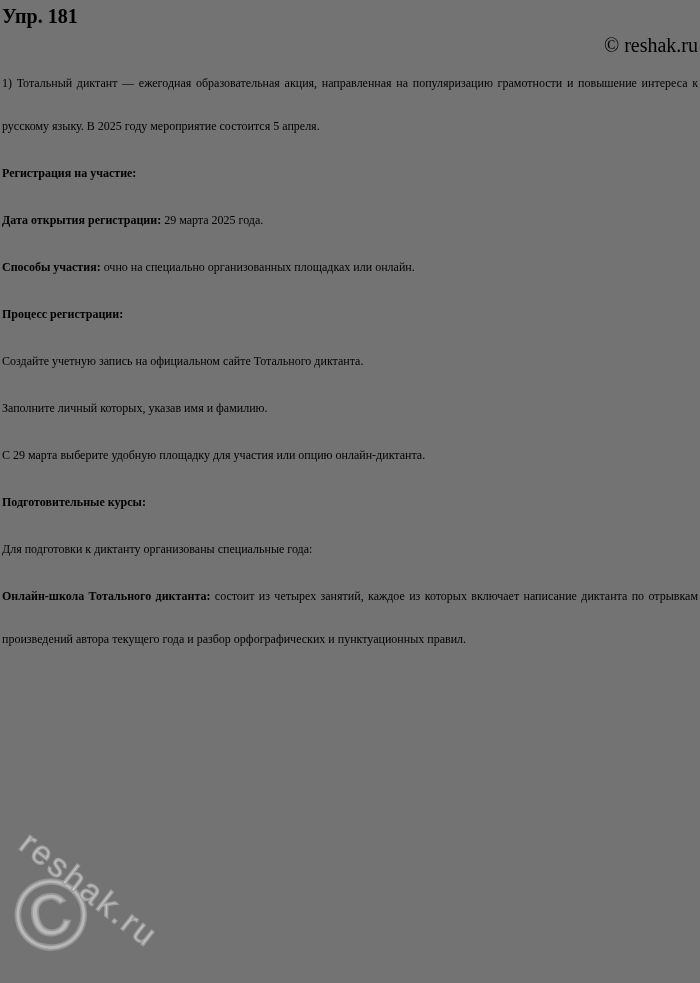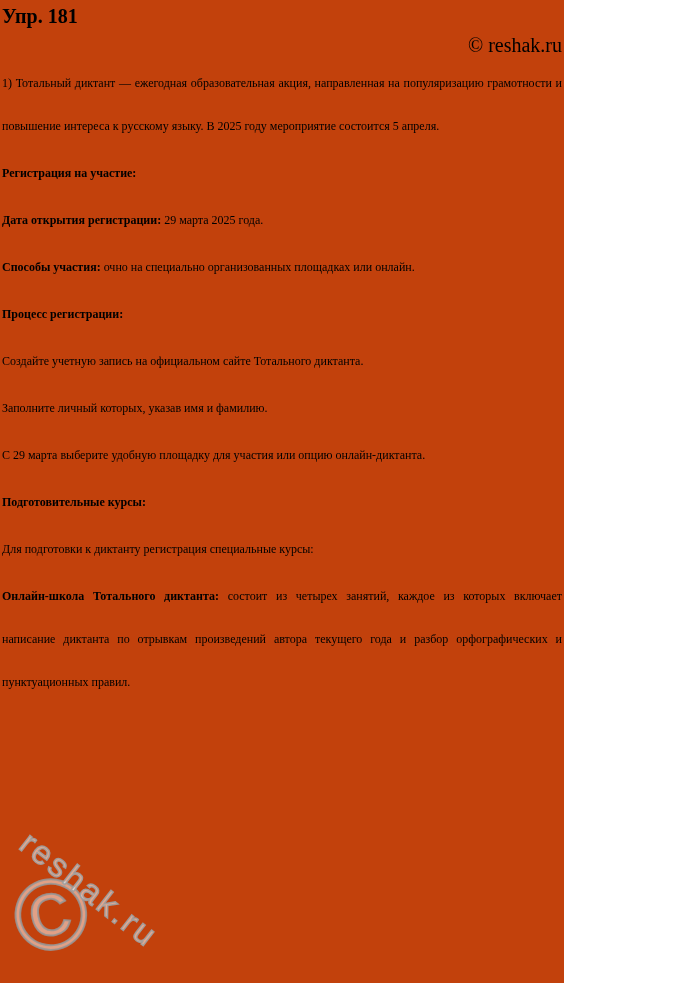--- a/index.html
+++ b/index.html
@@ -1,22 +1,22 @@
 <!DOCTYPE html>
 <html><head>
 <meta charset="utf-8">
 <style>
   * { box-sizing: border-box; }
   html, body { margin: 0; padding: 0; background: #ffffff; }
   .page {
     position: relative;
-    width: 564px;
+    width: 700px;
     height: 983px;
     overflow: hidden;
-    background: #c2410c;
+    background: #737373;
     color: #000000;
     padding: 4px 2px 0 2px;
     font-family: "Liberation Serif", serif;
   }
   .header-row {
     display: flex;
     justify-content: space-between;
     align-items: flex-start;
     font-size: 20px;
     line-height: 25px;
@@ -86,21 +86,21 @@
 
   <p class="para"><span class="lead"></span><span>Создайте учетную запись на официальном сайте Тотального диктанта.</span></p>
 
 
   <p class="para"><span class="lead"></span><span>Заполните личный которых, указав имя и фамилию.</span></p>
 
   <p class="para"><span class="lead"></span><span>С 29 марта выберите удобную площадку для участия или опцию онлайн-диктанта.</span></p>
 
   <p class="para"><span class="lead">Подготовительные курсы:</span><span></span></p>
 
-  <p class="para"><span class="lead"></span><span>Для подготовки к диктанту регистрация специальные курсы:</span></p>
+  <p class="para"><span class="lead"></span><span>Для подготовки к диктанту организованы специальные года:</span></p>
 
   <p class="para"><span class="lead">Онлайн-школа Тотального диктанта:</span><span> состоит из четырех занятий, каждое из которых включает написание диктанта по отрывкам произведений автора текущего года и разбор орфографических и пунктуационных правил.</span></p>
 
 
   <div class="watermark">
     <span class="wm-copy">©</span>
     <span class="wm-text">reshak.ru</span>
   </div>
 
 </div>

